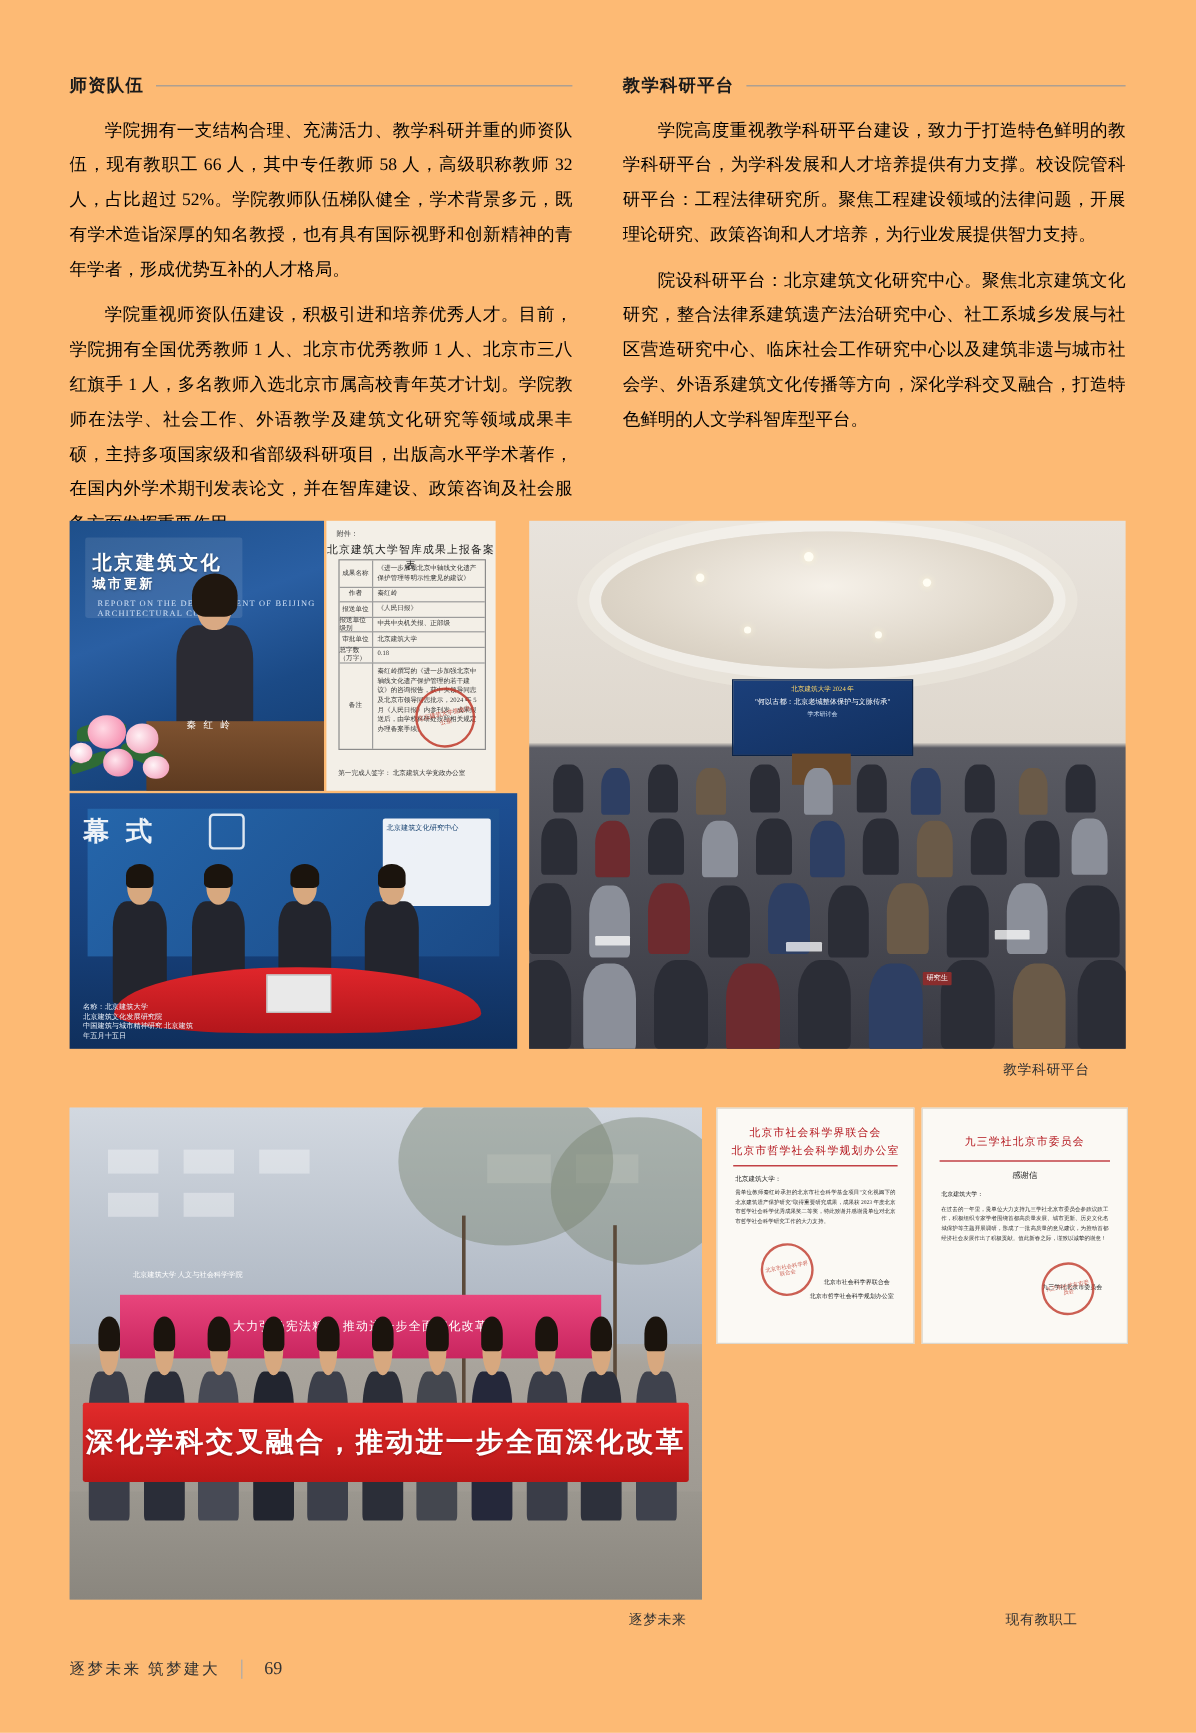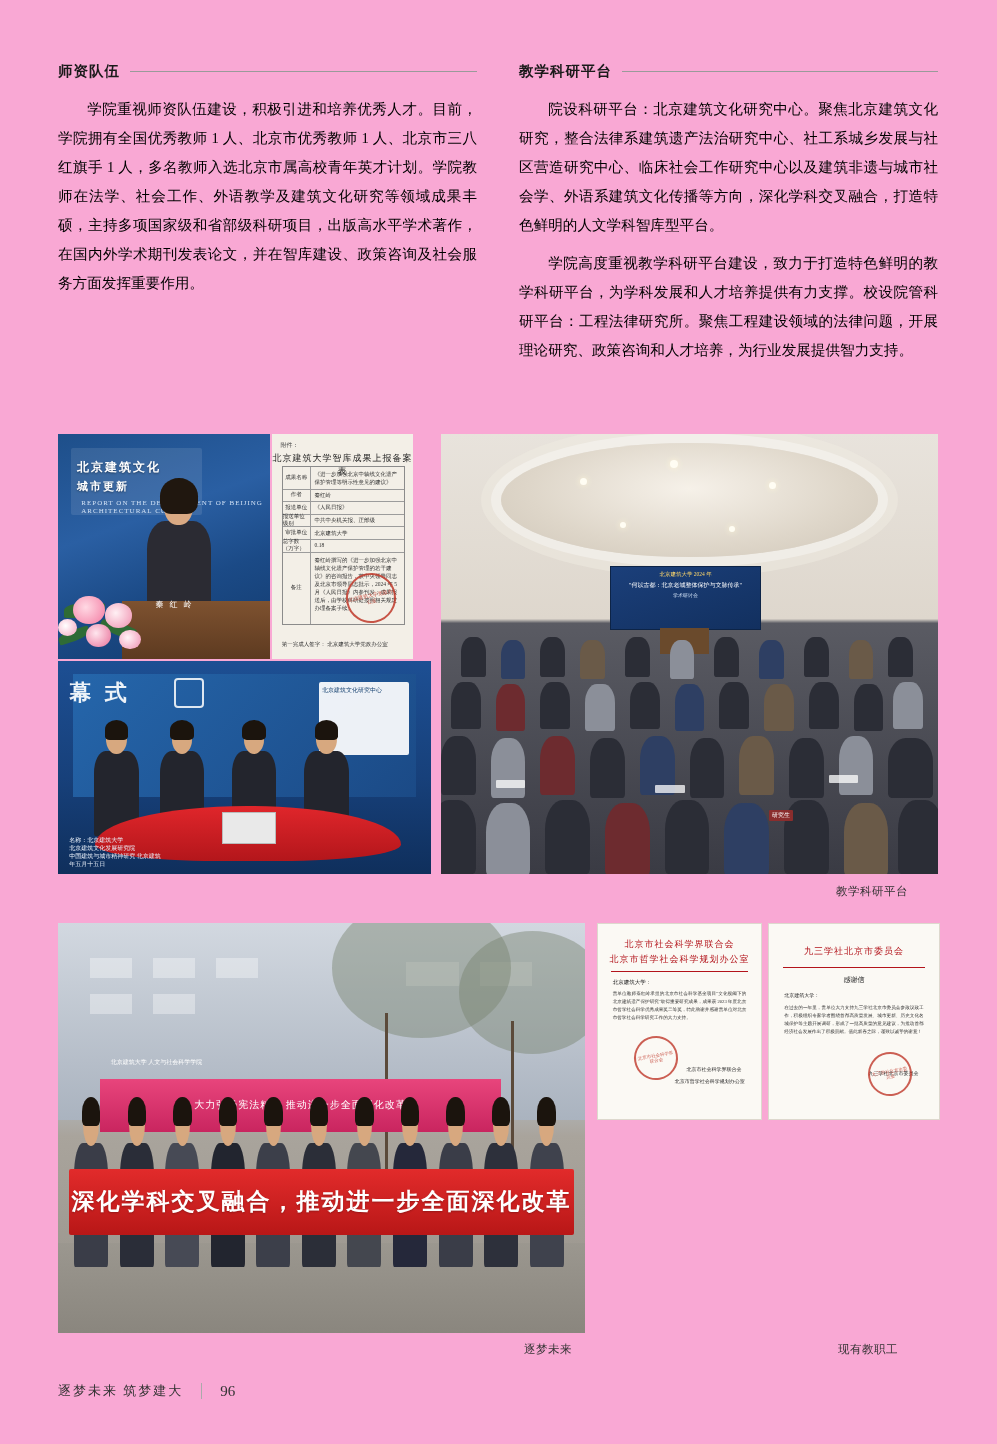--- a/index.html
+++ b/index.html
@@ -11,21 +11,21 @@
     width: 997px;
     height: 1444px;
     position: relative;
     font-family: "Liberation Sans", sans-serif;
     color: #1a1a1a;
     overflow: hidden;
   }
   .page {
     position: absolute;
     inset: 0;
-    background: #f9a8d4;
+    background: #fdba74;
   }
 
   
   .columns {
     position: absolute;
     left: 58px;
     top: 62px;
     width: 880px;
     display: flex;
     gap: 42px;
@@ -79,21 +79,21 @@
   
   .p1-bg {
     background: linear-gradient(160deg, #1e4f8a 0%, #2a5fa3 38%, #1b4a86 65%, #123a6d 100%);
   }
   .p1-banner {
     position: absolute; left: 6%; top: 6%; width: 62%; height: 30%;
     background: rgba(255,255,255,0.10);
     border-radius: 2px;
   }
   .p1-txt1 {
-    position: absolute; left: 9%; top: 11%; color: #fff; font-size: 12px;
+    position: absolute; left: 9%; top: 11%; color: #fff; font-size: 16px;
     font-family: Liberation Sans, sans-serif; letter-spacing: 2px; font-weight:700;
     text-shadow: 0 1px 2px rgba(0,0,0,.4);
   }
   .p1-txt2 {
     position: absolute; left: 9%; top: 20%; color: #fff; font-size: 11px;
     font-family: "Liberation Serif", serif; letter-spacing: 2px; font-weight:700;
     text-shadow: 0 1px 2px rgba(0,0,0,.4);
   }
   .p1-txt3 {
     position: absolute; left: 11%; top: 29%; color: #cfe0f5; font-size: 7px;
@@ -314,30 +314,31 @@
 
 <div class="page">
 
   <div class="columns">
 
     <div class="col">
       <div class="sec-head">
         <span class="title">师资队伍</span>
         <span class="rule"></span>
       </div>
+      <p class="body">学院拥有一支结构合理、充满活力、教学科研并重的师资队伍，现有教职工 66 人，其中专任教师 58 人，高级职称教师 32 人，占比超过 52%。学院教师队伍梯队健全，学术背景多元，既有学术造诣深厚的知名教授，也有具有国际视野和创新精神的青年学者，形成优势互补的人才格局。</p>
       <p class="body">学院重视师资队伍建设，积极引进和培养优秀人才。目前，学院拥有全国优秀教师 1 人、北京市优秀教师 1 人、北京市三八红旗手 1 人，多名教师入选北京市属高校青年英才计划。学院教师在法学、社会工作、外语教学及建筑文化研究等领域成果丰硕，主持多项国家级和省部级科研项目，出版高水平学术著作，在国内外学术期刊发表论文，并在智库建设、政策咨询及社会服务方面发挥重要作用。</p>
     </div>
 
     <div class="col">
       <div class="sec-head">
         <span class="title">教学科研平台</span>
         <span class="rule"></span>
       </div>
+      <p class="body">学院高度重视教学科研平台建设，致力于打造特色鲜明的教学科研平台，为学科发展和人才培养提供有力支撑。校设院管科研平台：工程法律研究所。聚焦工程建设领域的法律问题，开展理论研究、政策咨询和人才培养，为行业发展提供智力支持。</p>
       <p class="body">院设科研平台：北京建筑文化研究中心。聚焦北京建筑文化研究，整合法律系建筑遗产法治研究中心、社工系城乡发展与社区营造研究中心、临床社会工作研究中心以及建筑非遗与城市社会学、外语系建筑文化传播等方向，深化学科交叉融合，打造特色鲜明的人文学科智库型平台。</p>
-      <p class="body">学院高度重视教学科研平台建设，致力于打造特色鲜明的教学科研平台，为学科发展和人才培养提供有力支撑。校设院管科研平台：工程法律研究所。聚焦工程建设领域的法律问题，开展理论研究、政策咨询和人才培养，为行业发展提供智力支持。</p>
     </div>
 
   </div>
 
   <div class="ph p1-bg" style="left:58px; top:434px; width:212px; height:225px;">
     <div class="p1-banner"></div>
     <div class="p1-txt1">北京建筑文化</div>
     <div class="p1-txt2">城市更新</div>
     <div class="p1-txt3">REPORT ON THE DEVELOPMENT OF BEIJING ARCHITECTURAL CULTURE</div>
 
@@ -616,16 +617,16 @@
     <div class="doc-seal" style="right:16%; bottom:12%;">九三学社北京市委员会</div>
   </div>
 
 
   <div class="cap" style="left:524px; top:1342px;">逐梦未来</div>
   <div class="cap" style="left:838px; top:1342px;">现有教职工</div>
 
   <div class="footer">
     <span class="txt">逐梦未来 筑梦建大</span>
     <span class="bar"></span>
-    <span class="pg">96</span>
+    <span class="pg">69</span>
   </div>
 
 </div>
 
 </body></html>

